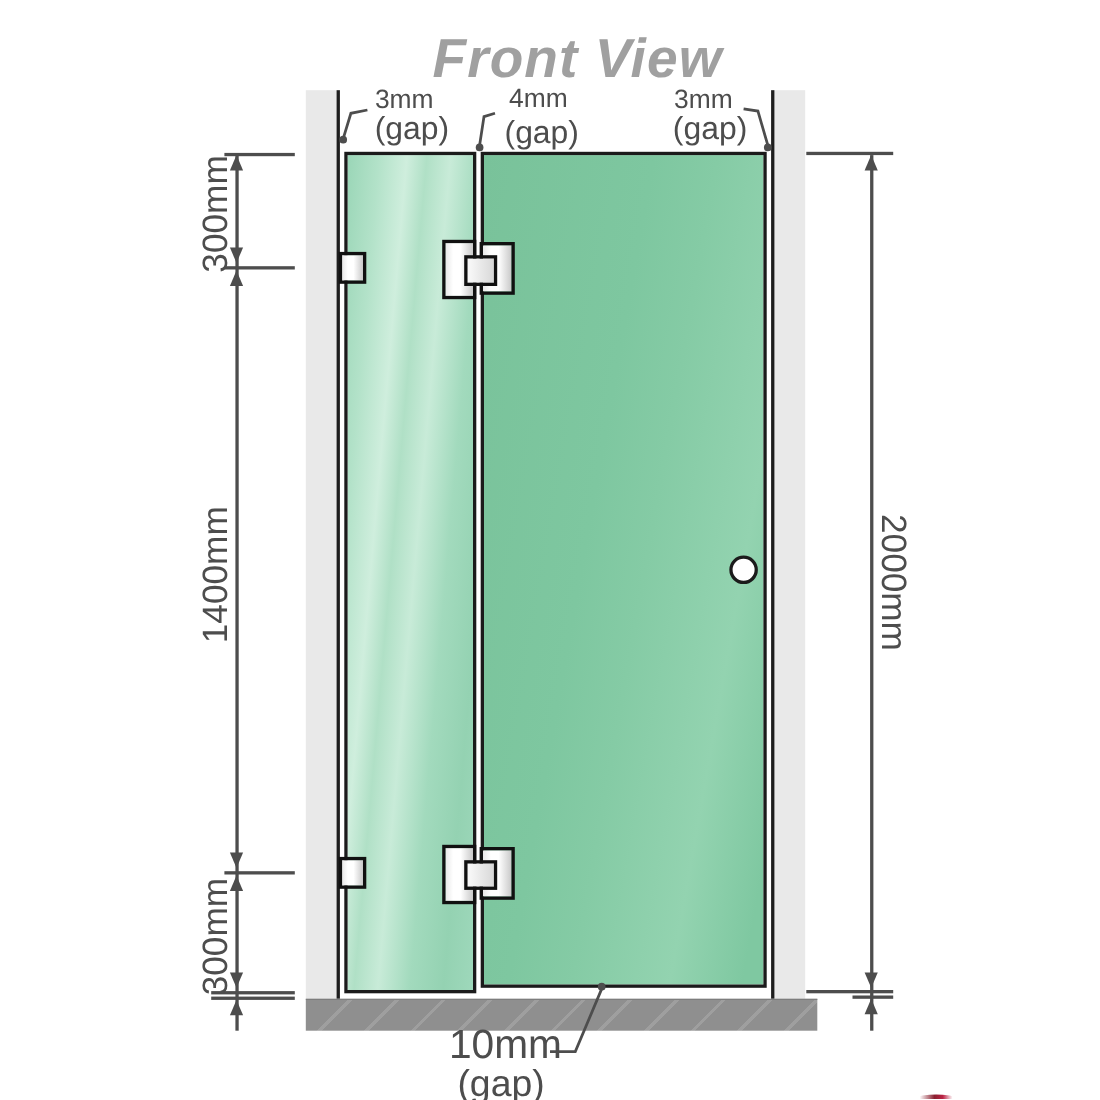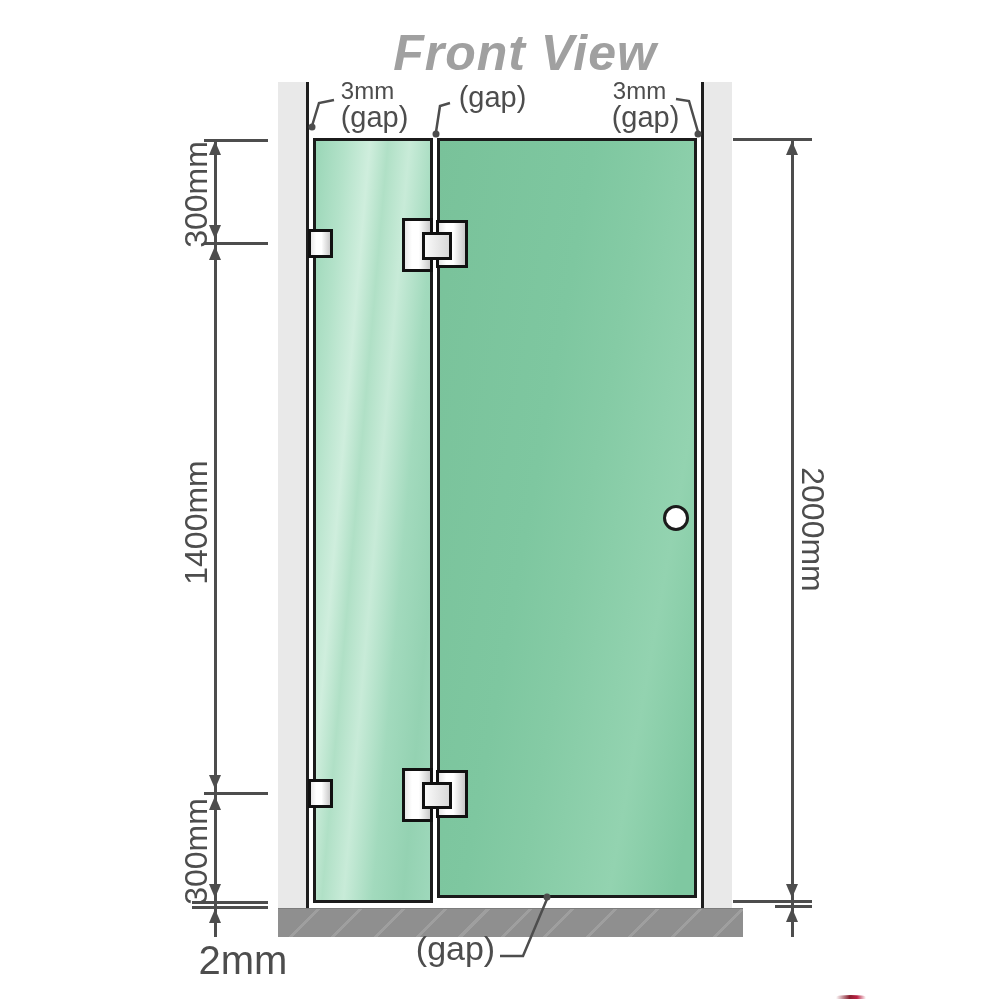--- a/index.html
+++ b/index.html
@@ -95,44 +95,45 @@
   <div class="arr down" style="left:209px;top:225px;"></div>
   <div class="arr up" style="left:209px;top:246px;"></div>
   <div class="arr down" style="left:209px;top:775px;"></div>
   <div class="arr up" style="left:209px;top:796px;"></div>
   <div class="arr down" style="left:209px;top:884px;"></div>
   <div class="arr up" style="left:209px;top:909px;"></div>
 
   <div class="dim-text rot-ccw" style="left:136px;top:176px;width:120px;">300mm</div>
   <div class="dim-text rot-ccw" style="left:126px;top:504px;width:140px;">1400mm</div>
   <div class="dim-text rot-ccw" style="left:136px;top:833px;width:120px;">300mm</div>
-  <div class="dim-text" style="left:190px;top:938px;width:106px;font-size:40px;">2mm</div>
 
   <div class="tick" style="left:733px;top:138px;width:79px;"></div>
   <div class="tick" style="left:733px;top:900px;width:79px;"></div>
   <div class="tick" style="left:775px;top:905px;width:37px;"></div>
   <div class="vline" style="left:791px;top:141px;height:796px;"></div>
   <div class="arr up" style="left:786px;top:141px;"></div>
   <div class="arr down" style="left:786px;top:884px;"></div>
   <div class="arr up" style="left:786px;top:908px;"></div>
   <div class="dim-text rot-cw" style="left:737px;top:511px;width:150px;">2000mm</div>
 
   <div class="gap-label" style="left:300px;top:79px;width:135px;">
     <span class="val">3mm</span>
     <span class="suf" style="margin-left:14px;">(gap)</span>
   </div>
   <div class="gap-label" style="left:422px;top:78px;width:135px;">
+    <span class="val">4mm</span>
     <span class="suf" style="margin-top:5px;margin-left:6px;">(gap)</span>
   </div>
   <div class="gap-label" style="left:572px;top:79px;width:135px;">
     <span class="val">3mm</span>
     <span class="suf" style="margin-left:12px;">(gap)</span>
   </div>
 
   <div class="gap-label" style="left:392px;top:931px;width:135px;">
+    <span class="val" style="font-size:37px;">10mm</span>
     <span class="suf" style="font-size:34px;margin-left:-8px;">(gap)</span>
   </div>
 
   <svg width="1000" height="1000">
     <polyline points="334,100 319,103 312,126" fill="none" stroke="#4d4d4d" stroke-width="2.5"></polyline>
     <circle cx="312" cy="127" r="3.5" fill="#4d4d4d"></circle>
     <polyline points="450,103 440,106 436,132" fill="none" stroke="#4d4d4d" stroke-width="2.5"></polyline>
     <circle cx="436" cy="134" r="3.5" fill="#4d4d4d"></circle>
     <polyline points="676,99 689,101 698,132" fill="none" stroke="#4d4d4d" stroke-width="2.5"></polyline>
     <circle cx="698" cy="134" r="3.5" fill="#4d4d4d"></circle>

